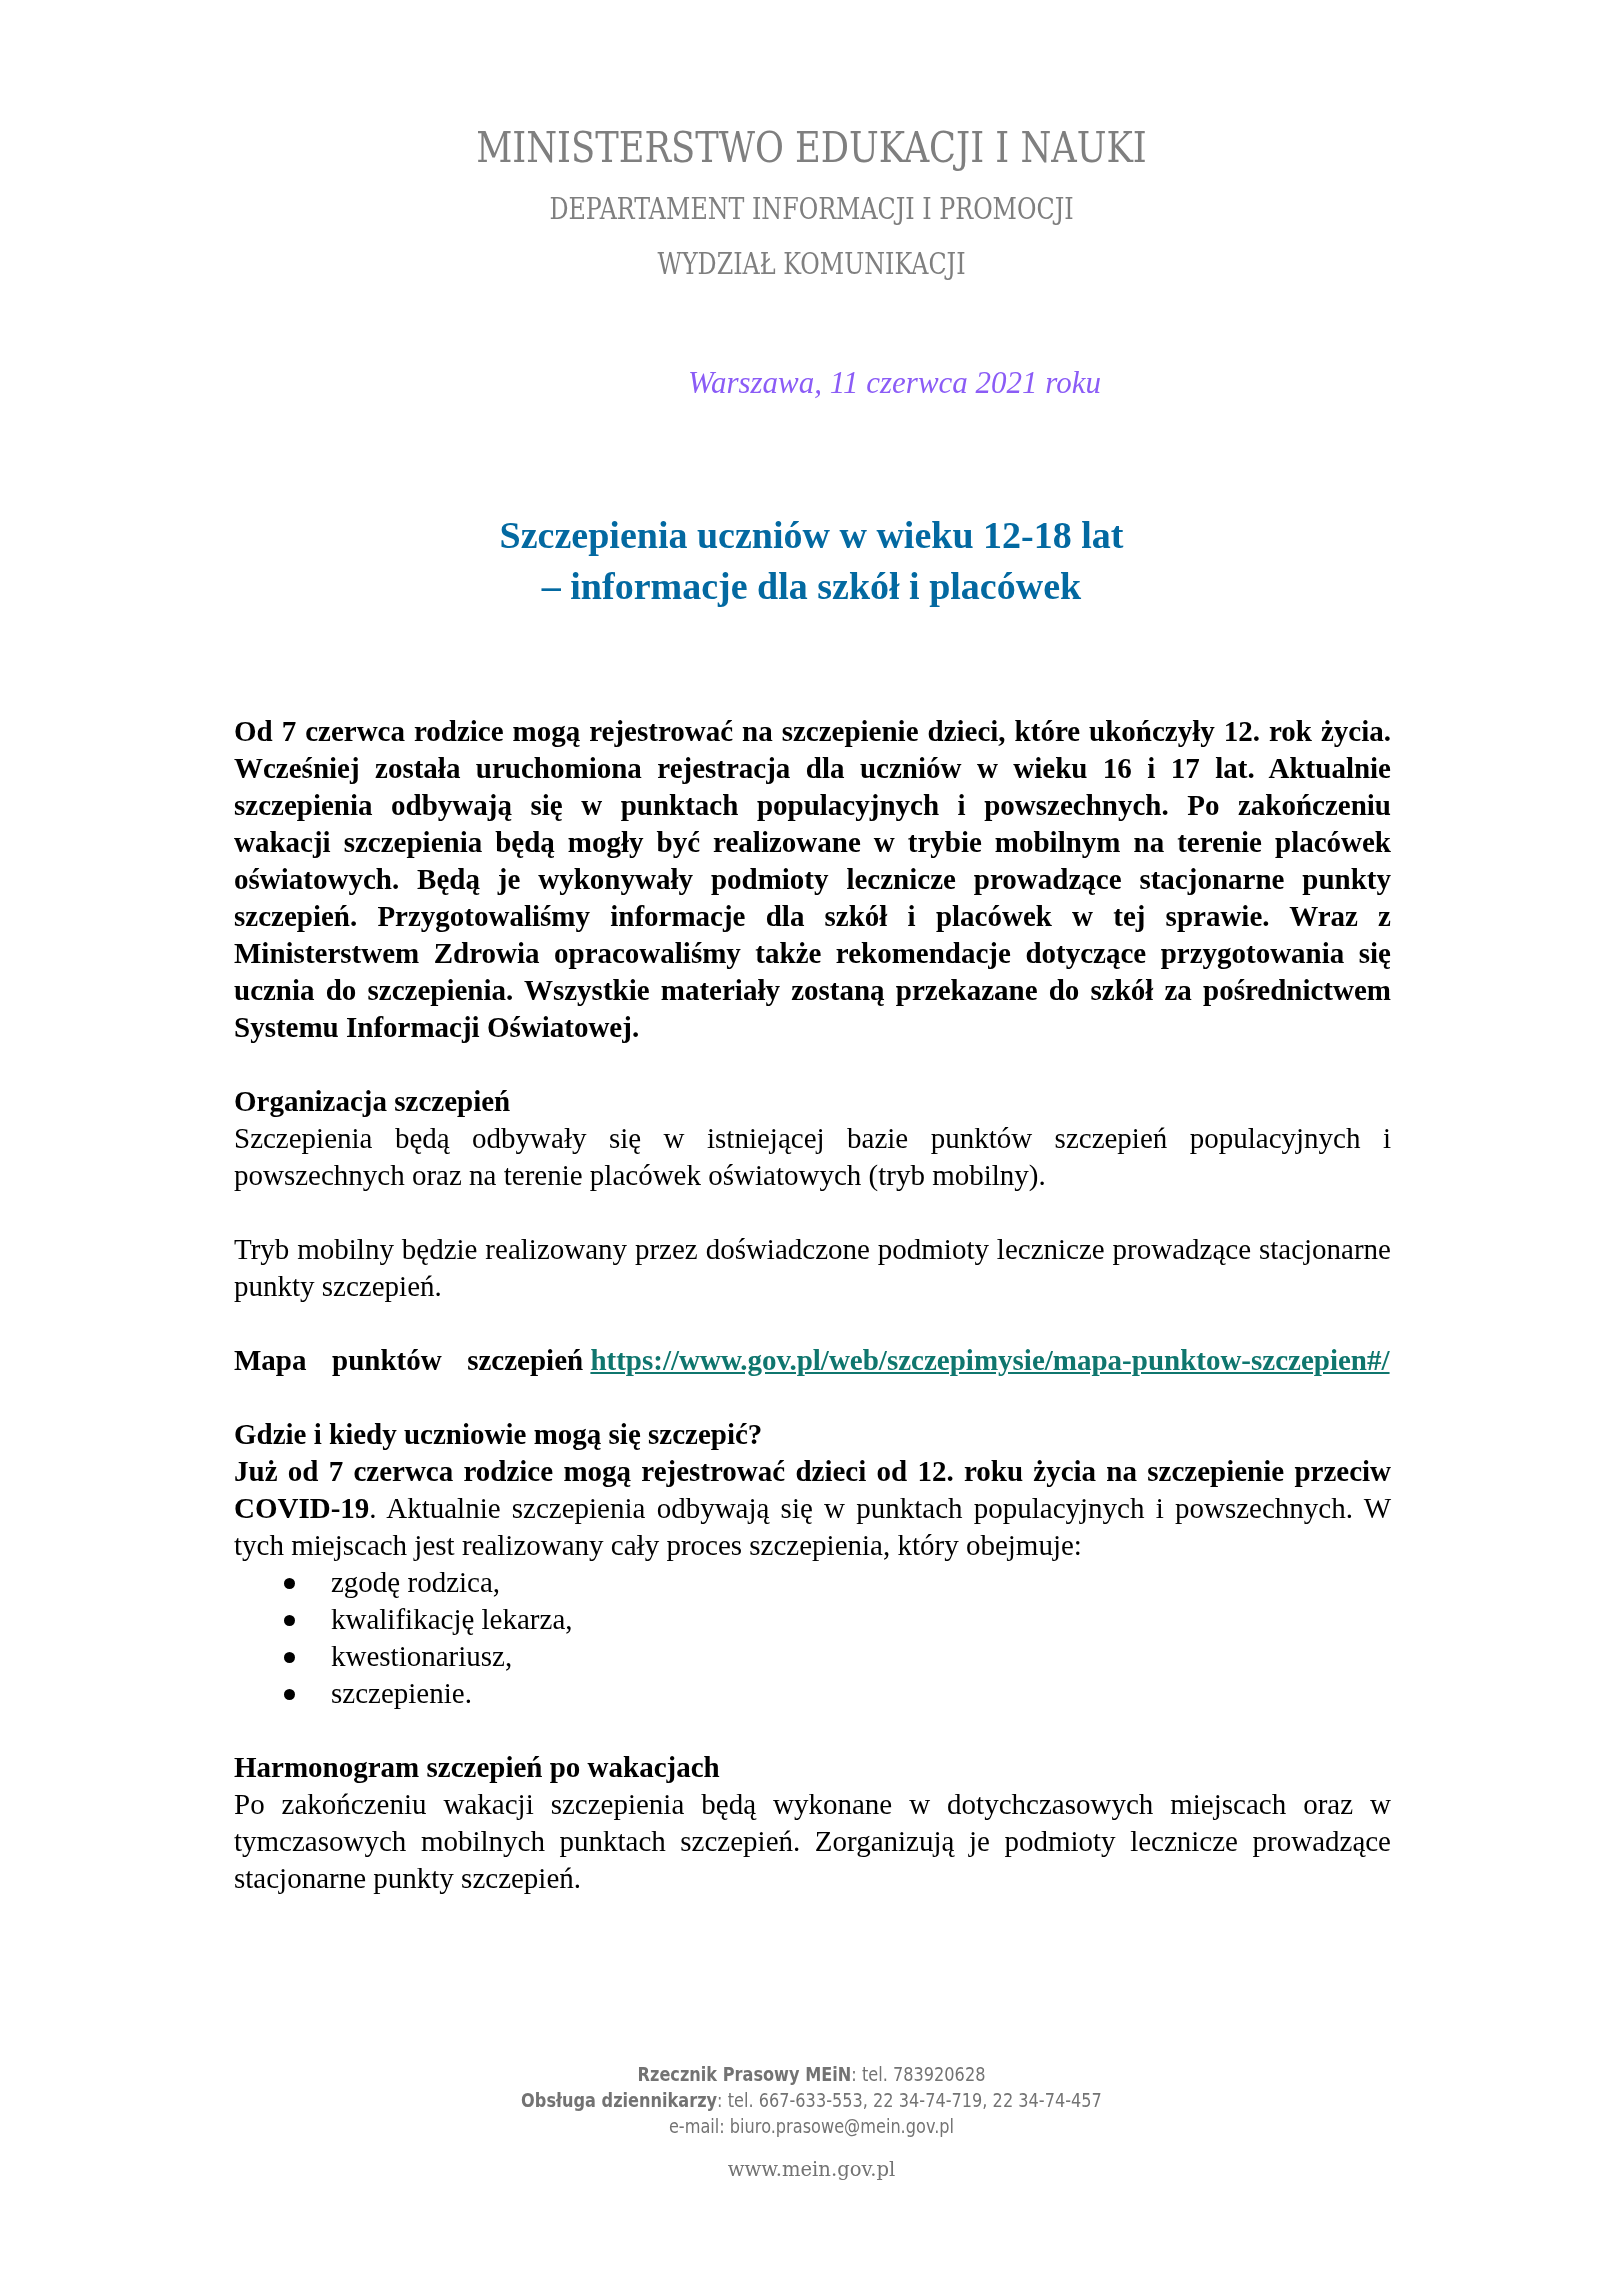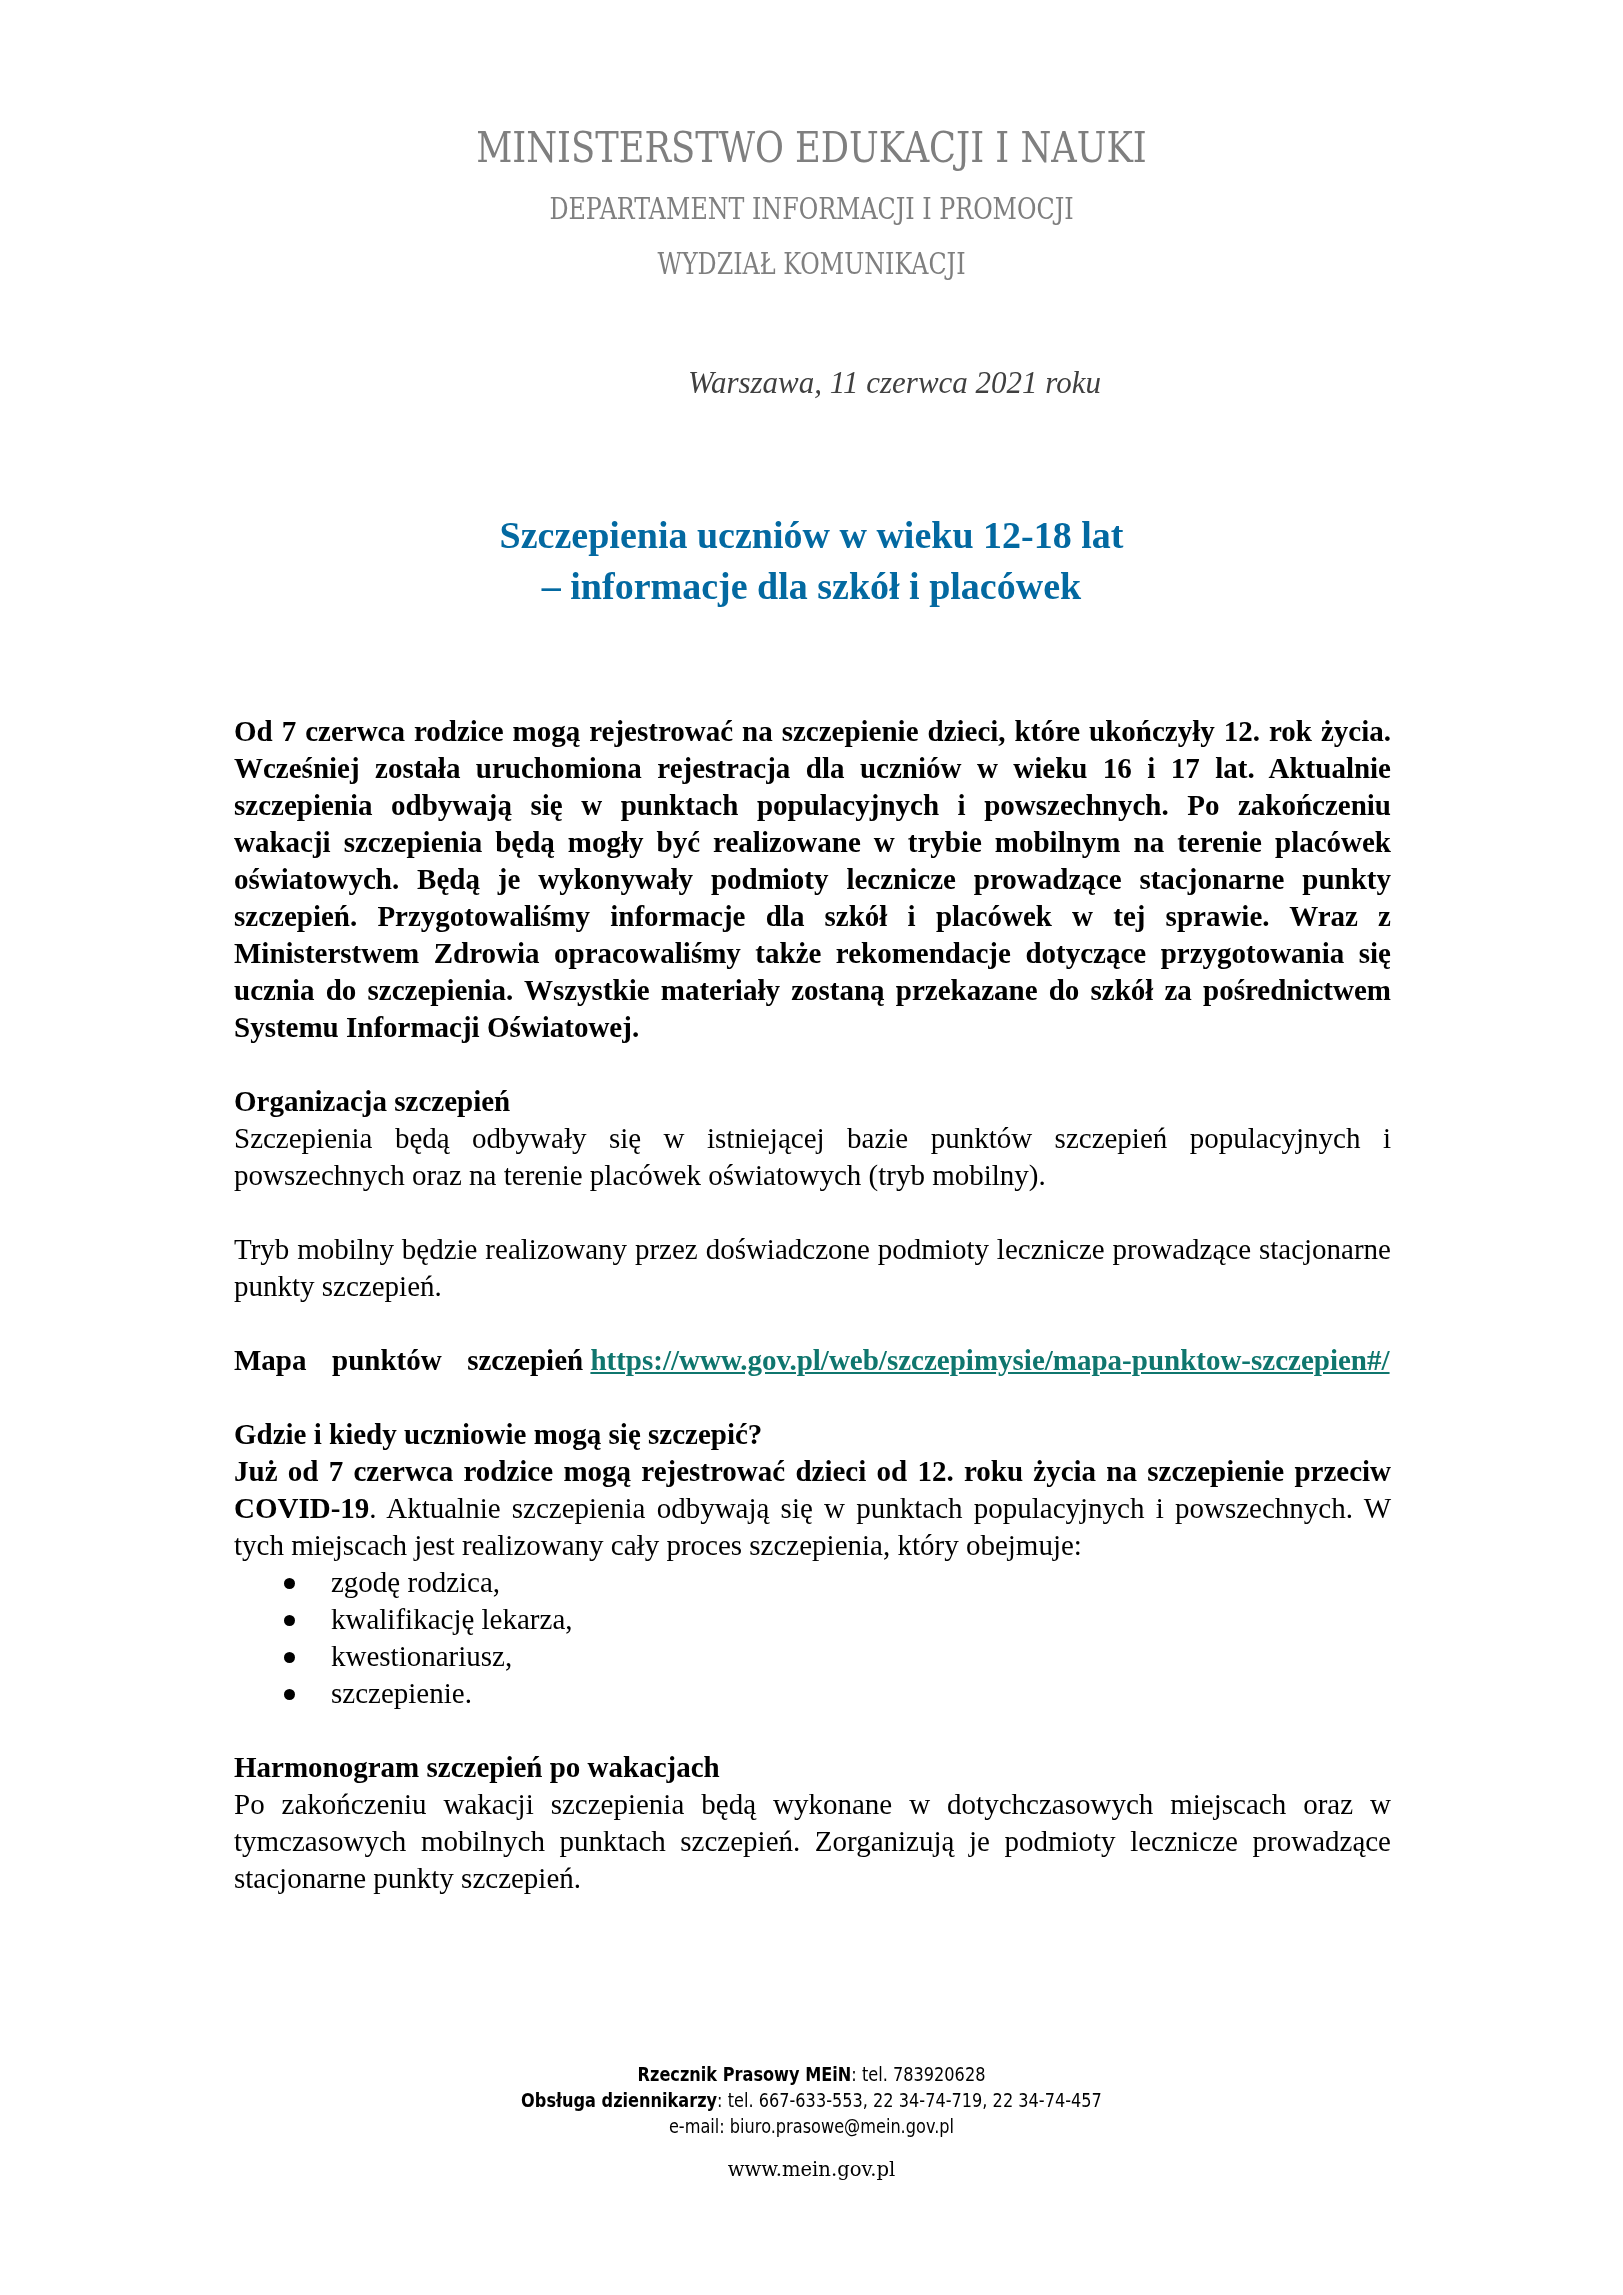--- a/index.html
+++ b/index.html
@@ -4,38 +4,38 @@
 <style>
   html, body { margin: 0; padding: 0; background: #ffffff; }
   body { width: 1623px; height: 2295px; position: relative; overflow: hidden; }
   .page { position: absolute; left: 0; top: 0; width: 1333px; height: 2295px; background: #fff; }
 
   .letterhead { position: absolute; left: 0; top: 118px; width: 1623px; text-align: center; color: #7f7f7f; font-family: "DejaVu Serif", serif; }
   .lh1 { position: absolute; left: 0; right: 0; top: 0; font-size: 43px; line-height: 59px; letter-spacing: 0px; transform: scaleX(0.82); }
   .lh2 { position: absolute; left: 0; right: 0; top: 72px; font-size: 29px; line-height: 39px; transform: scaleX(0.82); }
   .lh3 { position: absolute; left: 0; right: 0; top: 127px; font-size: 29px; line-height: 39px; transform: scaleX(0.82); }
 
-  .date { position: absolute; right: 232px; top: 363px; font-family: "Liberation Serif", serif; font-style: italic; font-size: 31px; line-height: 39px; color: #404040; }
+  .date { position: absolute; right: 232px; top: 363px; font-family: "Liberation Serif", serif; font-style: italic; font-size: 31px; line-height: 39px; color: #8b5cf6; }
 
   .title { position: absolute; left: 0; width: 1623px; top: 510px; text-align: center; font-family: "Liberation Serif", serif; font-weight: bold; font-size: 38px; line-height: 51px; color: #0369a1; }
   .title div { display: block; }
 
   .content { position: absolute; left: 234px; width: 1157px; top: 713px; font-family: "Liberation Serif", serif; font-size: 29px; line-height: 37px; color: #000; }
   .content p { margin: 0; text-align: justify; }
   .lead { font-weight: bold; }
   .gap { height: 37px; }
   .h { font-weight: bold; }
   a.link { color: #0f766e; text-decoration: underline; font-weight: bold; }
   .map-row { text-align: justify; }
   .map-label { font-weight: bold; word-spacing: 18.3px; }
   ul.bullets { list-style: none; margin: 0; padding: 0; }
   ul.bullets li { position: relative; padding-left: 97px; height: 37px; }
   ul.bullets li .dot { position: absolute; left: 50px; top: 13.7px; width: 11px; height: 11px; border-radius: 50%; background: #000; }
 
-  .footer { position: absolute; left: 0; width: 1623px; top: 2061px; text-align: center; font-family: "DejaVu Sans", sans-serif; color: #000000; font-size: 19px; line-height: 26px; }
+  .footer { position: absolute; left: 0; width: 1623px; top: 2061px; text-align: center; font-family: "DejaVu Sans", sans-serif; color: #737373; font-size: 19px; line-height: 26px; }
   .footer .fl { transform: scaleX(0.85); }
   .footer b { font-weight: bold; }
   .footer .www { margin-top: 18.3px; font-family: "DejaVu Serif", serif; font-size: 19.6px; }
 </style>
 </head>
 <body>
 
 <div class="page">
 
   <div class="letterhead">

